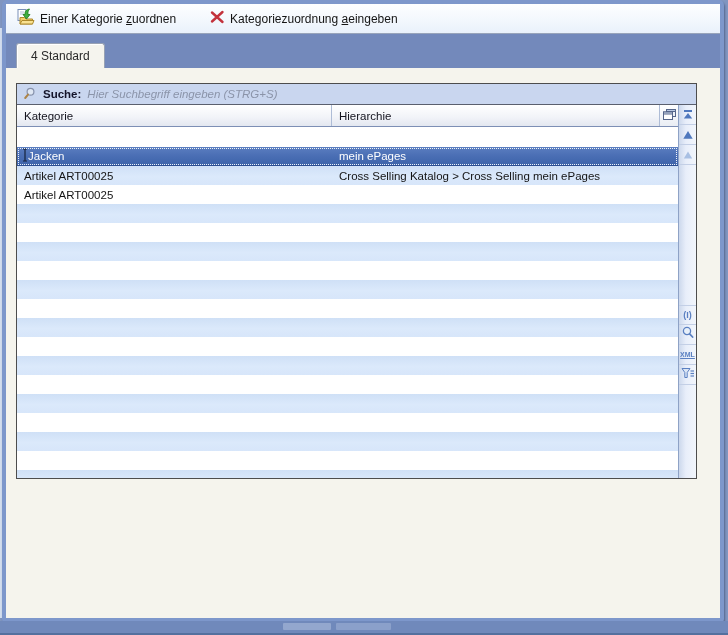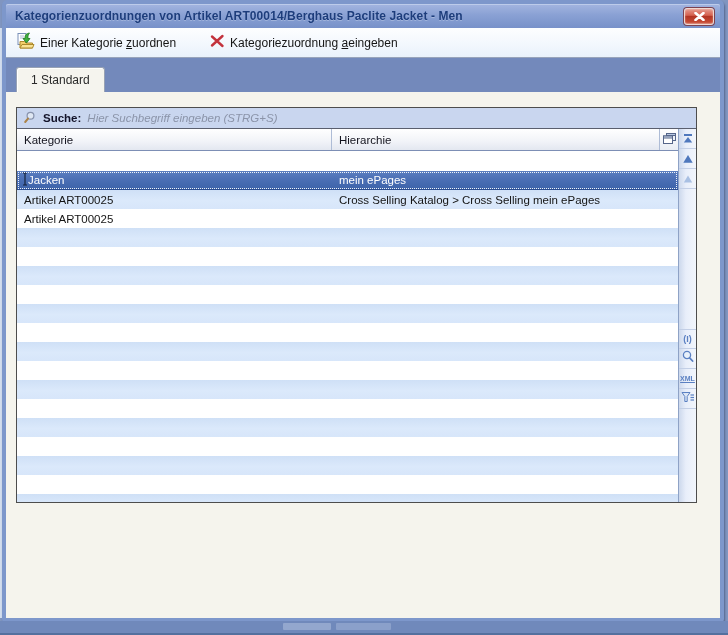--- a/index.html
+++ b/index.html
@@ -138,30 +138,20 @@
   .glyph-text { font-size:9px; font-weight:bold; color:#5b80c2; }
   .glyph-xml { font-size:7px; font-weight:bold; color:#5b80c2; text-decoration:underline; letter-spacing:0; }
 </style>
 </head>
 <body>
 
 <div class="bg-left-sliver"></div>
 
 <div class="dialog">
 
-  <div class="titlebar">
-    <div class="title-text">Kategorienzuordnungen von Artikel ART00014/Berghaus Paclite Jacket - Men</div>
-    <div class="close-btn">
-      <span>
-        <svg width="11" height="9" viewBox="0 0 11 9">
-          <path d="M1.5 1 L9.5 8 M9.5 1 L1.5 8" stroke="#ffffff" stroke-width="2.6" stroke-linecap="round"></path>
-        </svg>
-      </span>
-    </div>
-  </div>
 
   <div class="toolbar">
     <div class="tool-item">
       <span>
         <svg width="19" height="18" viewBox="0 0 19 18">
           <rect x="2" y="1.5" width="8" height="11" fill="#ffffff" stroke="#7a90b8" stroke-width="1"></rect>
           <line x1="4" y1="4" x2="8" y2="4" stroke="#aebcd4" stroke-width="1"></line>
           <line x1="4" y1="6" x2="8" y2="6" stroke="#aebcd4" stroke-width="1"></line>
           <path d="M4 9.5 L4 16 L16.5 16 L16.5 11 L10 11 L8.5 9.5 Z" fill="#f3cf6a" stroke="#ad8a2c" stroke-width="1"></path>
           <path d="M4 16 L6 12.5 L18 12.5 L16.5 16 Z" fill="#f9e291" stroke="#ad8a2c" stroke-width="1"></path>
@@ -175,21 +165,21 @@
         <svg width="15" height="14" viewBox="0 0 15 14">
           <path d="M2 2.5 L12.5 12 M12.5 2 L2 11.5" stroke="#c3323c" stroke-width="2.4" stroke-linecap="round"></path>
         </svg>
       </span>
       <span><span>Kategoriezuordnung </span><u>a</u><span>eingeben</span></span>
     </div>
   </div>
 
   <div class="tab-band">
     <div class="tab">
-      <span>1 Standard</span>
+      <span>4 Standard</span>
     </div>
   </div>
 
   <div class="panel">
     <div class="grid-container">
 
       <div class="search-bar">
         <span>
           <svg width="14" height="13" viewBox="0 0 14 13">
             <circle cx="7.5" cy="4.8" r="3.4" fill="#dfe7f3" stroke="#8792ac" stroke-width="1.2"></circle>

